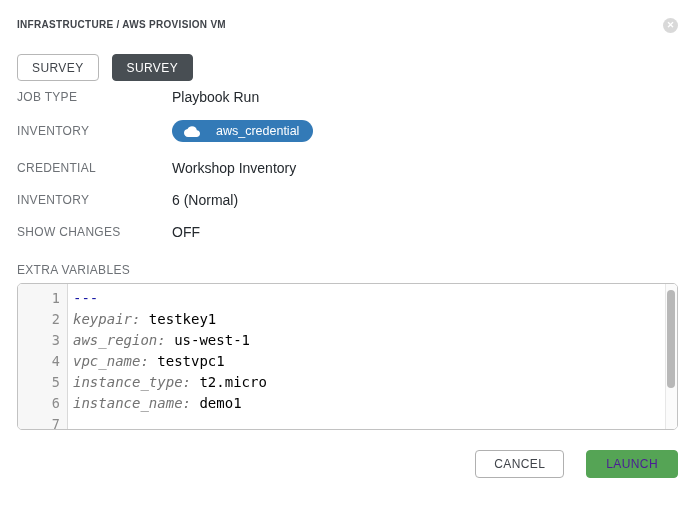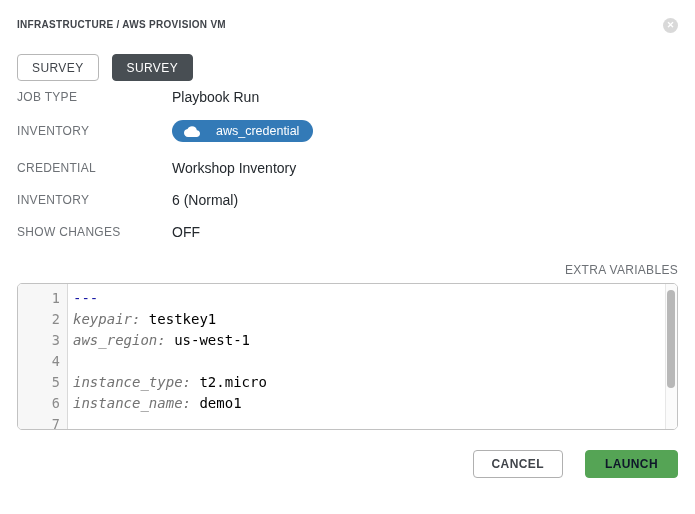--- a/index.html
+++ b/index.html
@@ -41,21 +41,21 @@
 
   .badge {
     display: inline-flex; align-items: center; gap: 16px;
     background: #337ab7; color: #ffffff;
     border-radius: 12px; padding: 4px 14px 4px 12px;
     font-size: 12.5px; cursor: pointer;
   }
   .cloud-icon svg { width: 16px; height: 12px; display: block; }
 
   
-  .ev-label { font-size: 12px; color: #6d7176; letter-spacing: 0.3px; margin: 22px 0 6px; text-align: right; }
+  .ev-label { font-size: 12px; color: #6d7176; letter-spacing: 0.3px; margin: 22px 0 6px; }
   .editor {
     position: relative; height: 147px; overflow: hidden;
     border: 1px solid #c2c2c2; border-radius: 5px; background: #ffffff;
     font-family: "DejaVu Sans Mono", monospace; font-size: 14px; line-height: 21px;
   }
   .gutter-bg {
     position: absolute; left: 0; top: 0; bottom: 0; width: 50px;
     background: #f7f7f7; border-right: 1px solid #d9d9d9;
   }
   .lines { position: relative; padding-top: 4px; }
@@ -73,25 +73,25 @@
   }
   .vthumb {
     position: absolute; top: 6px; right: 2px; width: 8px; height: 98px;
     background: #b8b8b8; border-radius: 4px; cursor: pointer;
   }
 
   
   .footer { display: flex; justify-content: flex-end; gap: 22px; margin-top: 20px; }
   .btn {
     height: 28px; border-radius: 4px; display: inline-flex; align-items: center;
-    font-size: 12px; font-weight: bold; letter-spacing: 0.4px;
+    font-size: 12px; font-weight: normal; letter-spacing: 0.4px;
     cursor: pointer; font-family: "Liberation Sans", sans-serif;
   }
   .btn-cancel { background: #ffffff; border: 1px solid #b0b0b0; color: #40444a; padding: 0 18px; }
-  .btn-launch { background: #55a455; border: 1px solid #55a455; color: #0f172a; padding: 8px 19px; }
+  .btn-launch { background: #55a455; border: 1px solid #55a455; color: #4c1d95; padding: 8px 19px; }
 </style>
 </head>
 <body>
 
 <div class="modal">
 
   <div class="header">
     <div class="title">INFRASTRUCTURE / AWS PROVISION VM</div>
     <div class="close-btn">✕</div>
   </div>
@@ -149,20 +149,21 @@
       <div class="line">
         <span class="ln">2</span>
         <span class="lc"><span class="cm-key">keypair:</span><span> testkey1</span></span>
       </div>
       <div class="line">
         <span class="ln">3</span>
         <span class="lc"><span class="cm-key">aws_region:</span><span> us-west-1</span></span>
       </div>
       <div class="line">
         <span class="ln">4</span>
+        <span class="lc"><span class="cm-key">vpc_name:</span><span> testvpc1</span></span>
       </div>
       <div class="line">
         <span class="ln">5</span>
         <span class="lc"><span class="cm-key">instance_type:</span><span> t2.micro</span></span>
       </div>
       <div class="line">
         <span class="ln">6</span>
         <span class="lc"><span class="cm-key">instance_name:</span><span> demo1</span></span>
       </div>
       <div class="line">

